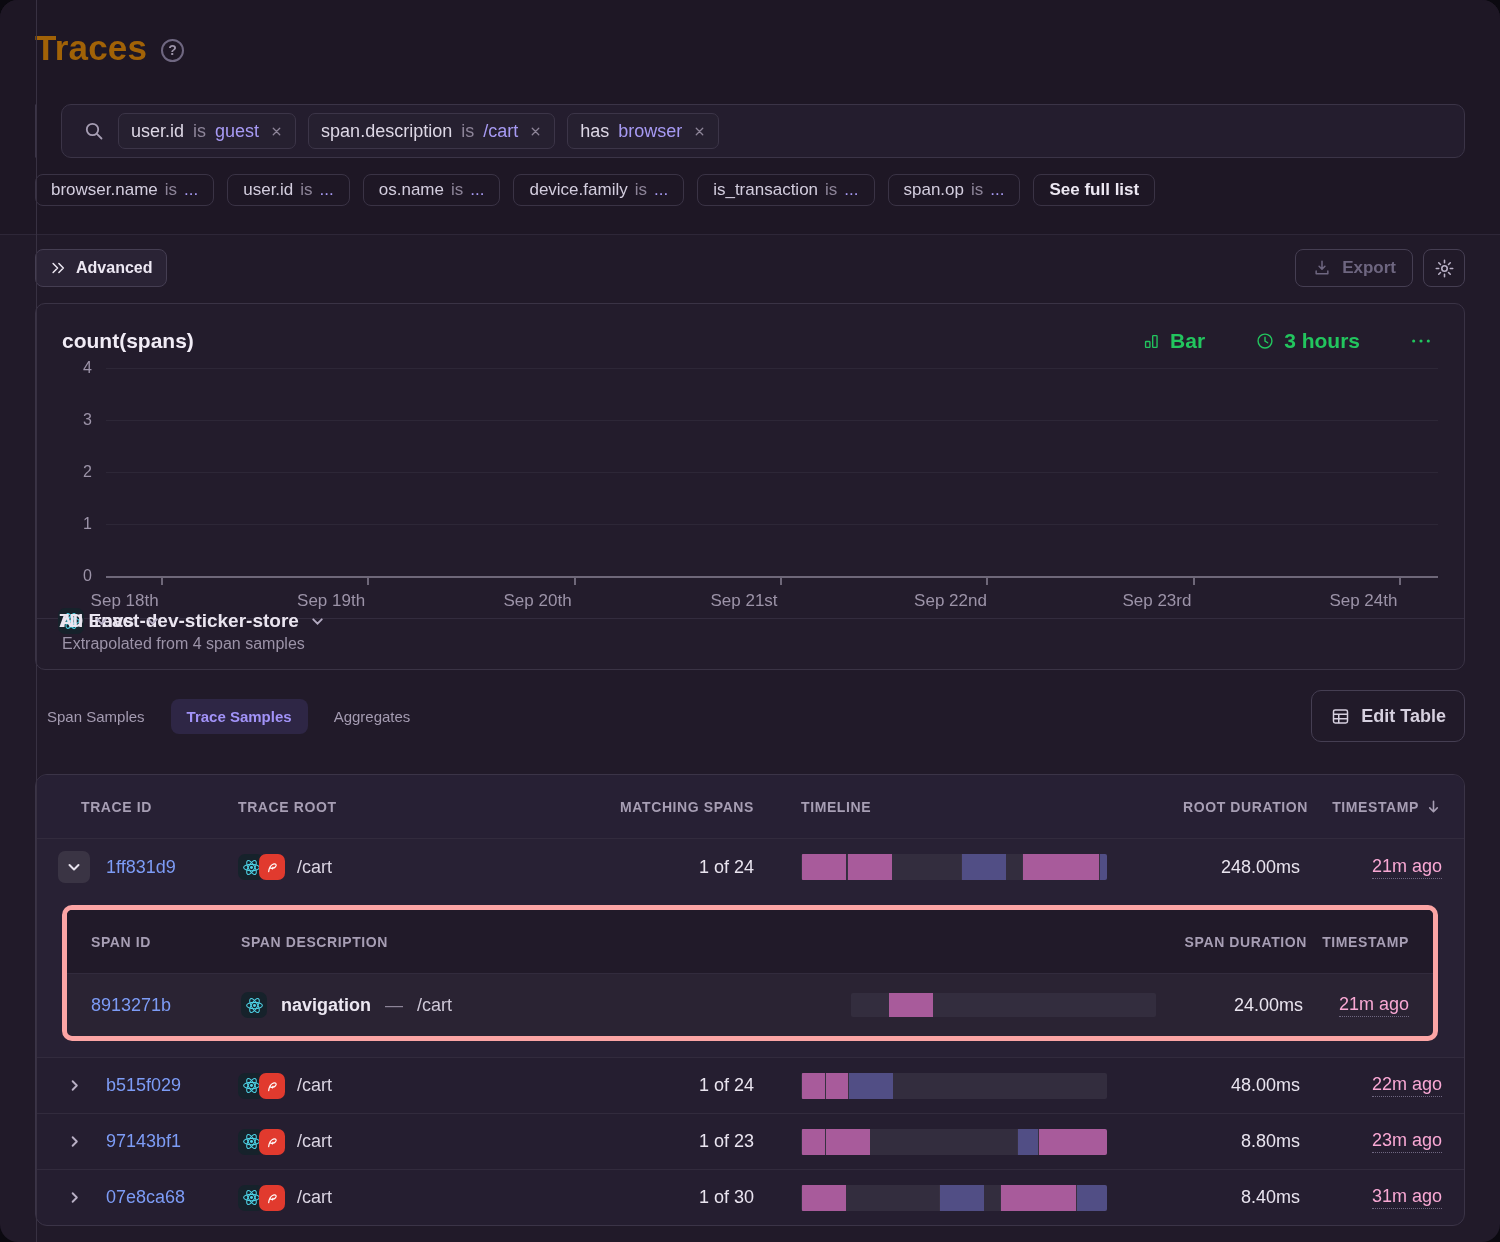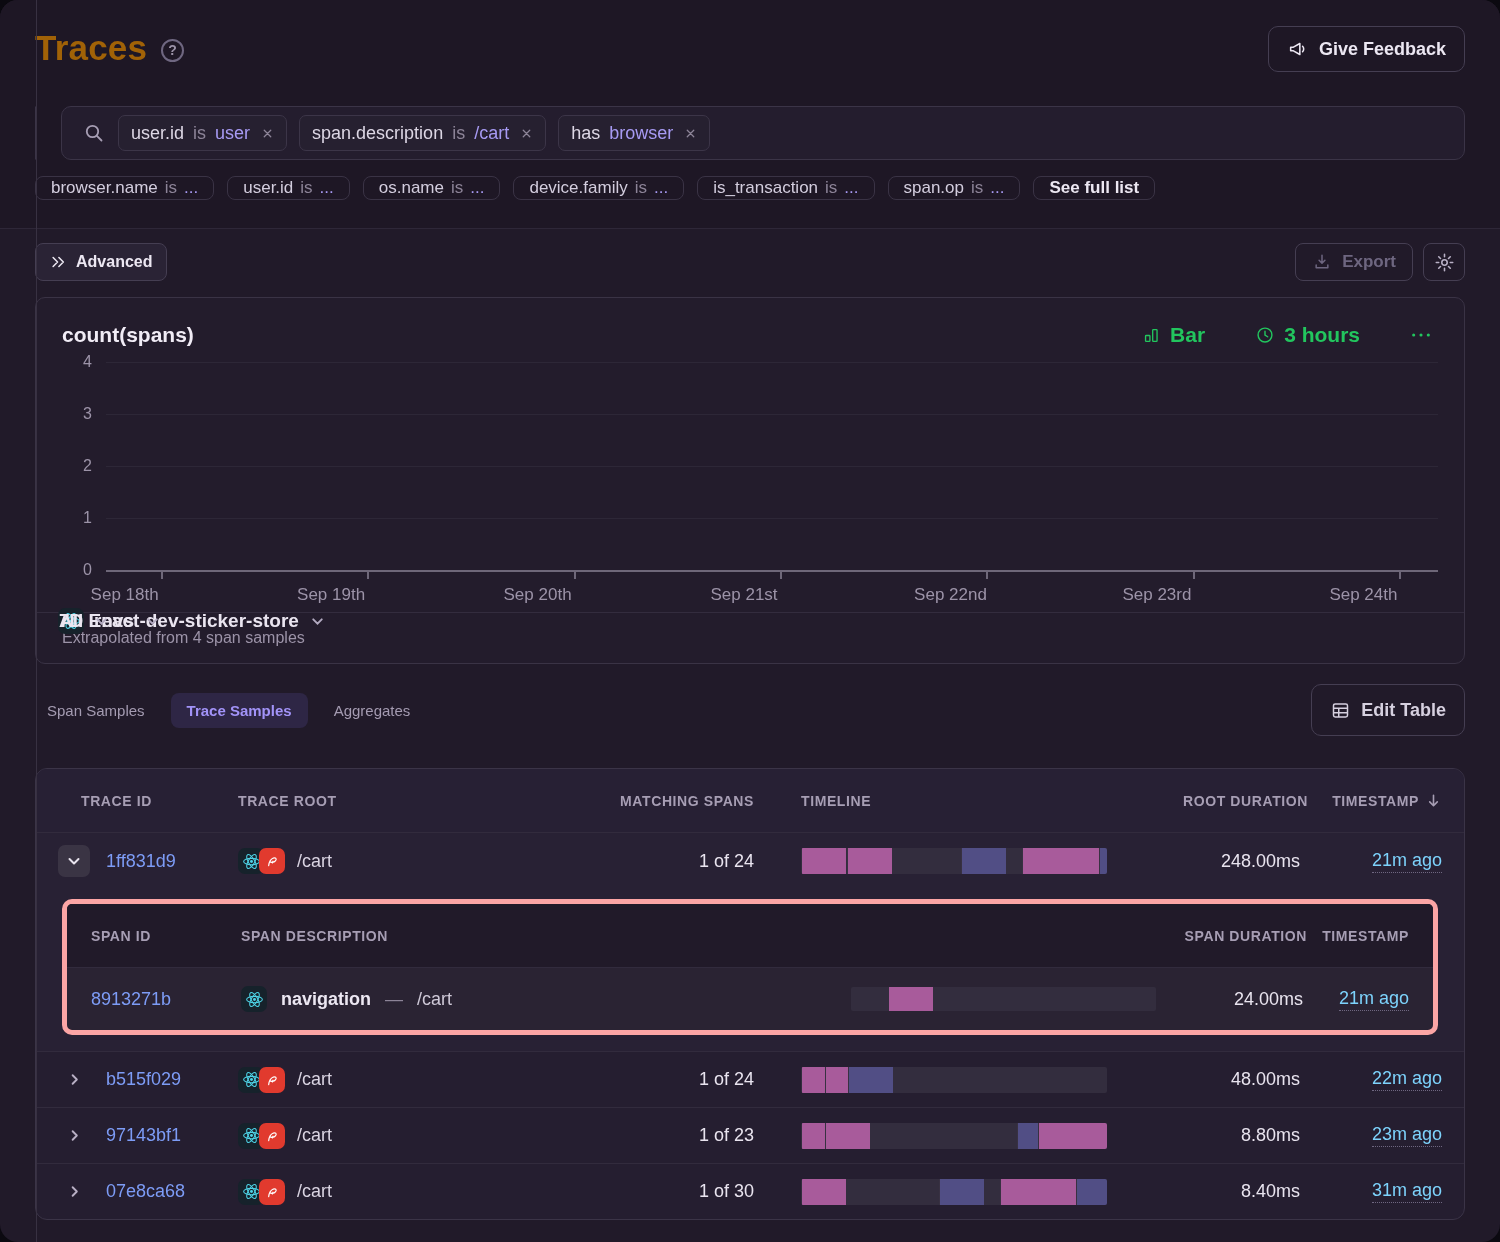--- a/index.html
+++ b/index.html
@@ -36,21 +36,21 @@
              border:1px solid var(--border);border-radius:10px;padding:0 14px}
   .search-icon{color:#a79eb4;flex:0 0 auto;margin-left:6px}
   .chip{display:inline-flex;align-items:center;gap:9px;height:36px;padding:0 12px;background:#262030;
         border:1px solid #3c3548;border-radius:7px;font-size:18px;white-space:nowrap;cursor:pointer}
   .chip .k{color:#ddd7e5}
   .chip .o{color:#8d8498}
   .chip .v{color:var(--purple)}
   .chip span:empty{display:none}
   .chip .x{color:#8d8498;margin-left:2px}
   .quick-row{display:flex;gap:13px;margin-top:16px}
-  .qchip{display:inline-flex;align-items:center;gap:7px;height:24px;padding:11px 15px;background:transparent;
+  .qchip{display:inline-flex;align-items:center;gap:7px;height:32px;padding:11px 15px;background:transparent;
          border:1px solid #3a3345;border-radius:8px;font-size:17px;cursor:pointer;white-space:nowrap}
   .qchip .k{color:#d3cdde}
   .qchip .o{color:#8d8498}
   .qchip .v{color:var(--purple)}
   .qchip.full{font-weight:700;color:var(--text)}
 
   
   .content{padding:14px 35px 0}
   .toolbar{display:flex;justify-content:space-between;align-items:center}
   .advanced-btn{height:38px;padding:0 14px;font-size:16px;background:#2a2335;border-radius:8px}
@@ -99,21 +99,21 @@
             display:flex;align-items:center;justify-content:center;cursor:pointer;flex:0 0 auto}
   .expander.closed{background:transparent;color:#b7aec3}
   .link{color:var(--blue);text-decoration:none;cursor:pointer}
   .picon{width:26px;height:26px;border-radius:7px;display:flex;align-items:center;justify-content:center;flex:0 0 auto}
   .picon.react{background:#16222b}
   .picon.red{background:#e13a2e;margin-left:-5px}
   .root-text{margin-left:12px;color:#dad4e2}
   .c-match{justify-content:flex-end;padding-right:24px}
   .c-dur{justify-content:flex-end;padding-right:8px}
   .c-ts{justify-content:flex-end}
-  .ts-link{color:#7dd3fc;border-bottom:1.5px dotted #6f6781;padding-bottom:1px;cursor:pointer}
+  .ts-link{color:#f9a8d4;border-bottom:1.5px dotted #6f6781;padding-bottom:1px;cursor:pointer}
   .track{position:relative;height:26px;width:306px;margin-left:23px;background:var(--track);overflow:hidden;border-radius:2px}
   .seg{position:absolute;top:0;bottom:0}
 
   
   .expand-zone{background:#282134;padding:10px 26px 16px}
   .subtable{border:5px solid #fca5a5;border-radius:10px;overflow:hidden;background:#2a2333}
   .sgrid{display:grid;grid-template-columns:150px 520px 400px 146px 1fr;align-items:center;padding:0 24px}
   .shead{height:64px;background:#211a29;border-bottom:1px solid var(--rowline)}
   .srow{height:62px}
   .s-desc{gap:14px}
@@ -127,29 +127,20 @@
 <body>
 
 <div class="app">
 
   <div class="band">
     <div class="title-row">
       <div class="title-wrap">
         <h1 class="page-title">Traces</h1>
         <span class="help">?</span>
       </div>
-      <button class="btn feedback-btn">
-        <span>
-          <svg width="22" height="22" viewBox="0 0 24 24" fill="none" stroke="currentColor" stroke-width="1.7" stroke-linejoin="round">
-            <path d="M4 10v4h3l7 4V6l-7 4H4z"></path>
-              <path d="M17 9c1.6 1.6 1.6 4.4 0 6" stroke-linecap="round"></path>
-          </svg>
-        </span>
-        <span>Give Feedback</span>
-      </button>
     </div>
 
     <div class="filter-row">
       <div class="seg-control">
         <div class="seg">
           <span class="picon react">
             <svg width="22" height="22" viewBox="0 0 24 24">
                 <g stroke="#4ed3e6" fill="none" stroke-width="1.2">
                   <ellipse cx="12" cy="12" rx="9" ry="3.6"></ellipse>
                   <ellipse cx="12" cy="12" rx="9" ry="3.6" transform="rotate(60 12 12)"></ellipse>
@@ -186,21 +177,21 @@
       <div class="searchbar">
         <span class="search-icon">
           <svg width="24" height="24" viewBox="0 0 24 24" fill="none" stroke="currentColor" stroke-width="1.8" stroke-linecap="round">
               <circle cx="10.5" cy="10.5" r="5.7"></circle>
               <path d="M14.9 14.9L19.5 19.5"></path>
             </svg>
         </span>
         <span class="chip">
           <span class="k">user.id</span>
           <span class="o">is</span>
-          <span class="v">user</span>
+          <span class="v">guest</span>
           <span class="x">
               <svg width="13" height="13" viewBox="0 0 16 16" stroke="currentColor" stroke-width="1.6" stroke-linecap="round">
                 <path d="M4 4l8 8M12 4l-8 8"></path>
               </svg>
             </span>
         </span>
         <span class="chip">
           <span class="k">span.description</span>
           <span class="o">is</span>
           <span class="v">/cart</span>

